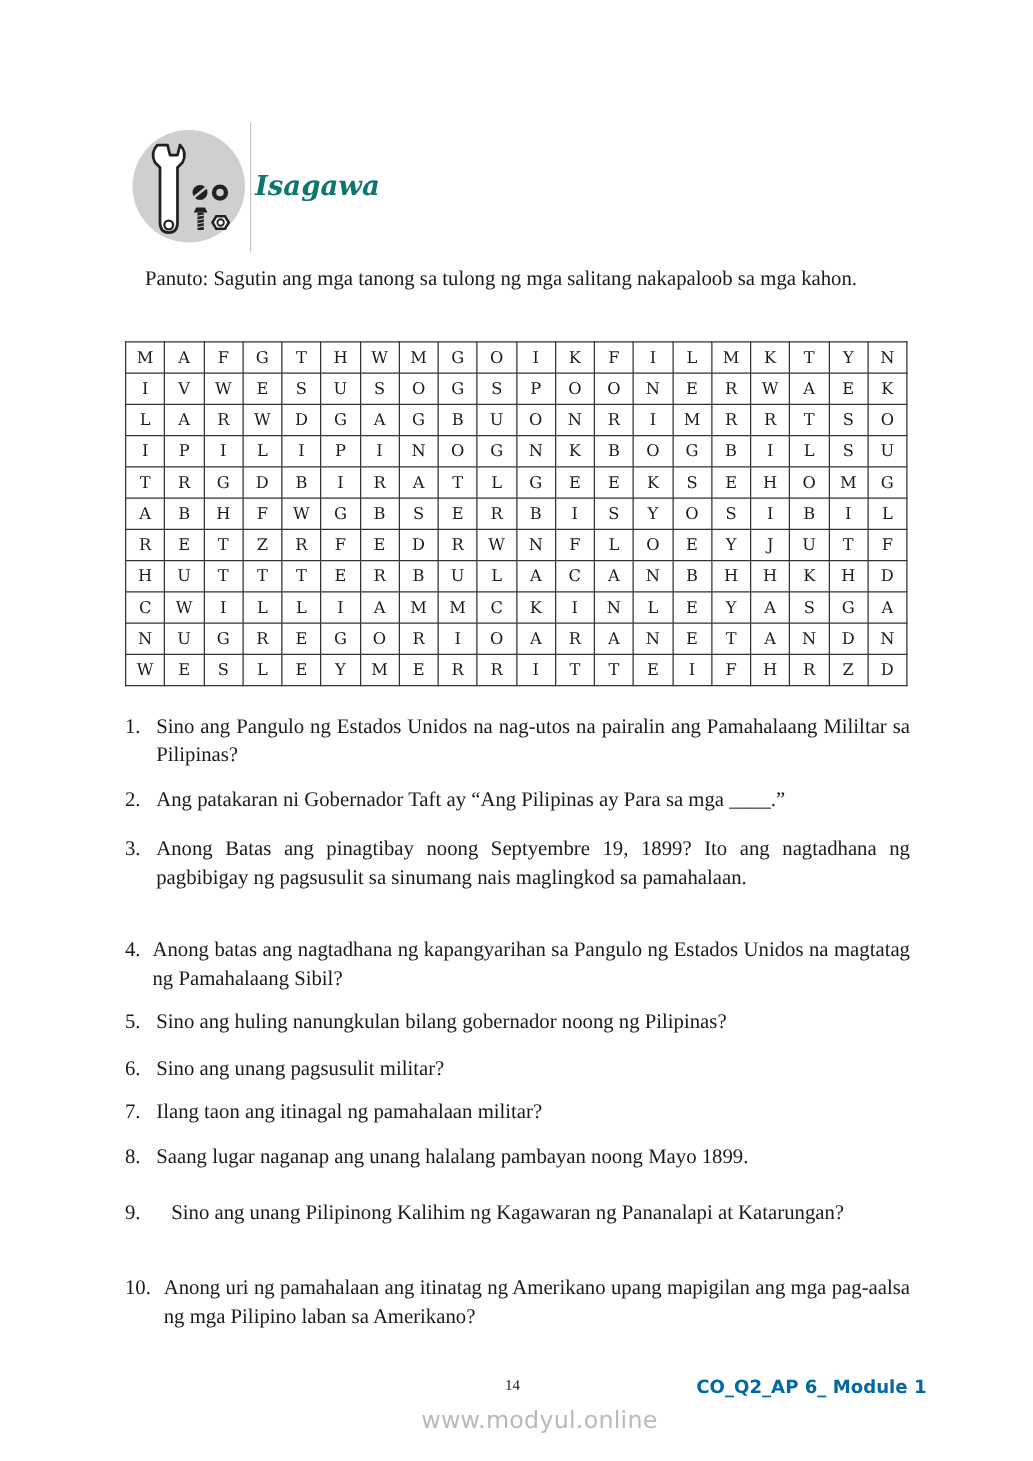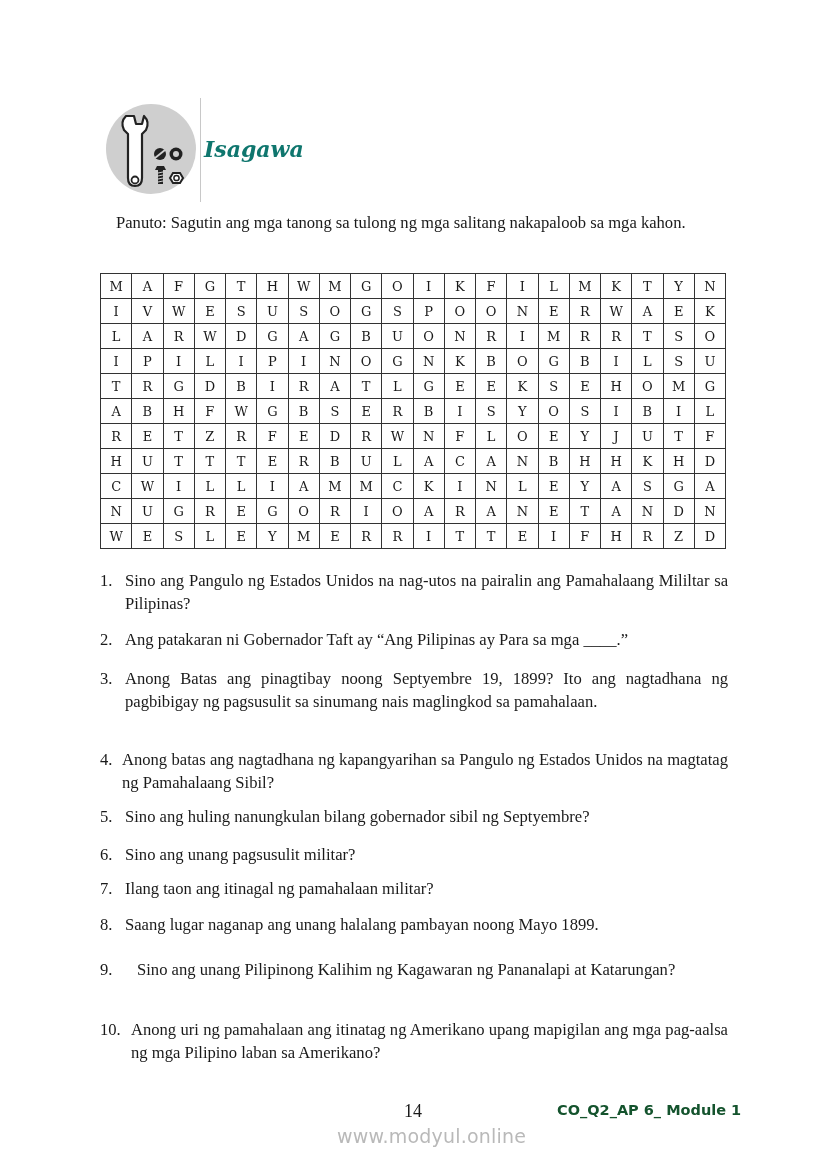--- a/index.html
+++ b/index.html
@@ -9,22 +9,22 @@
   .icon-box { position: absolute; left: 0; top: 0; width: 100px; height: 104px; border-right: 1px solid #c8c8c8; }
   .icon-circle { position: absolute; left: 6px; top: 6px; width: 90px; height: 90px; border-radius: 50%; background: #cfcfcf; }
   .title { position: absolute; left: 104px; top: 38px; font-family: "DejaVu Serif", serif; font-weight: bold; font-style: italic; font-size: 22px; color: #0f766e; }
   .instructions { position: absolute; left: 116px; top: 211px; width: 626px; font-family: "Liberation Serif", serif; font-size: 16.6px; line-height: 23px; text-align: justify; }
   table.grid { position: absolute; left: 100px; top: 273px; width: 626px; height: 264px; border-collapse: collapse; table-layout: fixed; }
   table.grid td { border: 1.5px solid #333; text-align: center; vertical-align: middle; font-family: "DejaVu Serif", serif; font-size: 13px; padding: 0; height: 24px; }
   .questions { position: absolute; left: 100px; top: 570px; width: 628px; font-family: "Liberation Serif", serif; font-size: 16.6px; line-height: 22.5px; }
   .q { position: absolute; left: 0; width: 628px; }
   .q .num { position: absolute; left: 0; top: 0; }
   .q .text { display: block; text-align: justify; text-align-last: left; }
-  .footer-page { position: absolute; left: 404px; top: 1101px; font-family: "Liberation Serif", serif; font-size: 18px; }
-  .footer-code { position: absolute; left: 557px; top: 1102px; font-family: "DejaVu Sans", sans-serif; font-weight: bold; font-size: 14.5px; color: #14532d; }
+  .footer-page { position: absolute; left: 404px; top: 1101px; font-family: "Liberation Serif", serif; font-size: 12px; }
+  .footer-code { position: absolute; left: 557px; top: 1102px; font-family: "DejaVu Sans", sans-serif; font-weight: bold; font-size: 14.5px; color: #0369a1; }
   .watermark { position: absolute; left: 337px; top: 1125px; font-family: "DejaVu Sans", sans-serif; font-size: 19px; color: #b9b9b9; letter-spacing: 0.2px; }
 </style>
 </head>
 <body>
 
 <div class="header">
   <div class="icon-box">
     <div class="icon-circle">
       <svg width="90" height="90" viewBox="0 0 90 90">
 
@@ -313,21 +313,21 @@
   <div class="q" style="top:98px">
     <span class="num">3.</span>
     <span class="text" style="margin-left:25px">Anong Batas ang pinagtibay noong Septyembre 19, 1899? Ito ang nagtadhana ng pagbibigay ng pagsusulit sa sinumang nais maglingkod sa pamahalaan.</span>
   </div>
   <div class="q" style="top:179px">
     <span class="num">4.</span>
     <span class="text" style="margin-left:22px">Anong batas ang nagtadhana ng kapangyarihan sa Pangulo ng Estados Unidos na magtatag ng Pamahalaang Sibil?</span>
   </div>
   <div class="q" style="top:236px">
     <span class="num">5.</span>
-    <span class="text" style="margin-left:25px">Sino ang huling nanungkulan bilang gobernador sibil ng Septyembre?</span>
+    <span class="text" style="margin-left:25px">Sino ang huling nanungkulan bilang gobernador noong ng Pilipinas?</span>
   </div>
   <div class="q" style="top:274px">
     <span class="num">6.</span>
     <span class="text" style="margin-left:25px">Sino ang unang pagsusulit militar?</span>
   </div>
   <div class="q" style="top:308px">
     <span class="num">7.</span>
     <span class="text" style="margin-left:25px">Ilang taon ang itinagal ng pamahalaan militar?</span>
   </div>
   <div class="q" style="top:344px">

